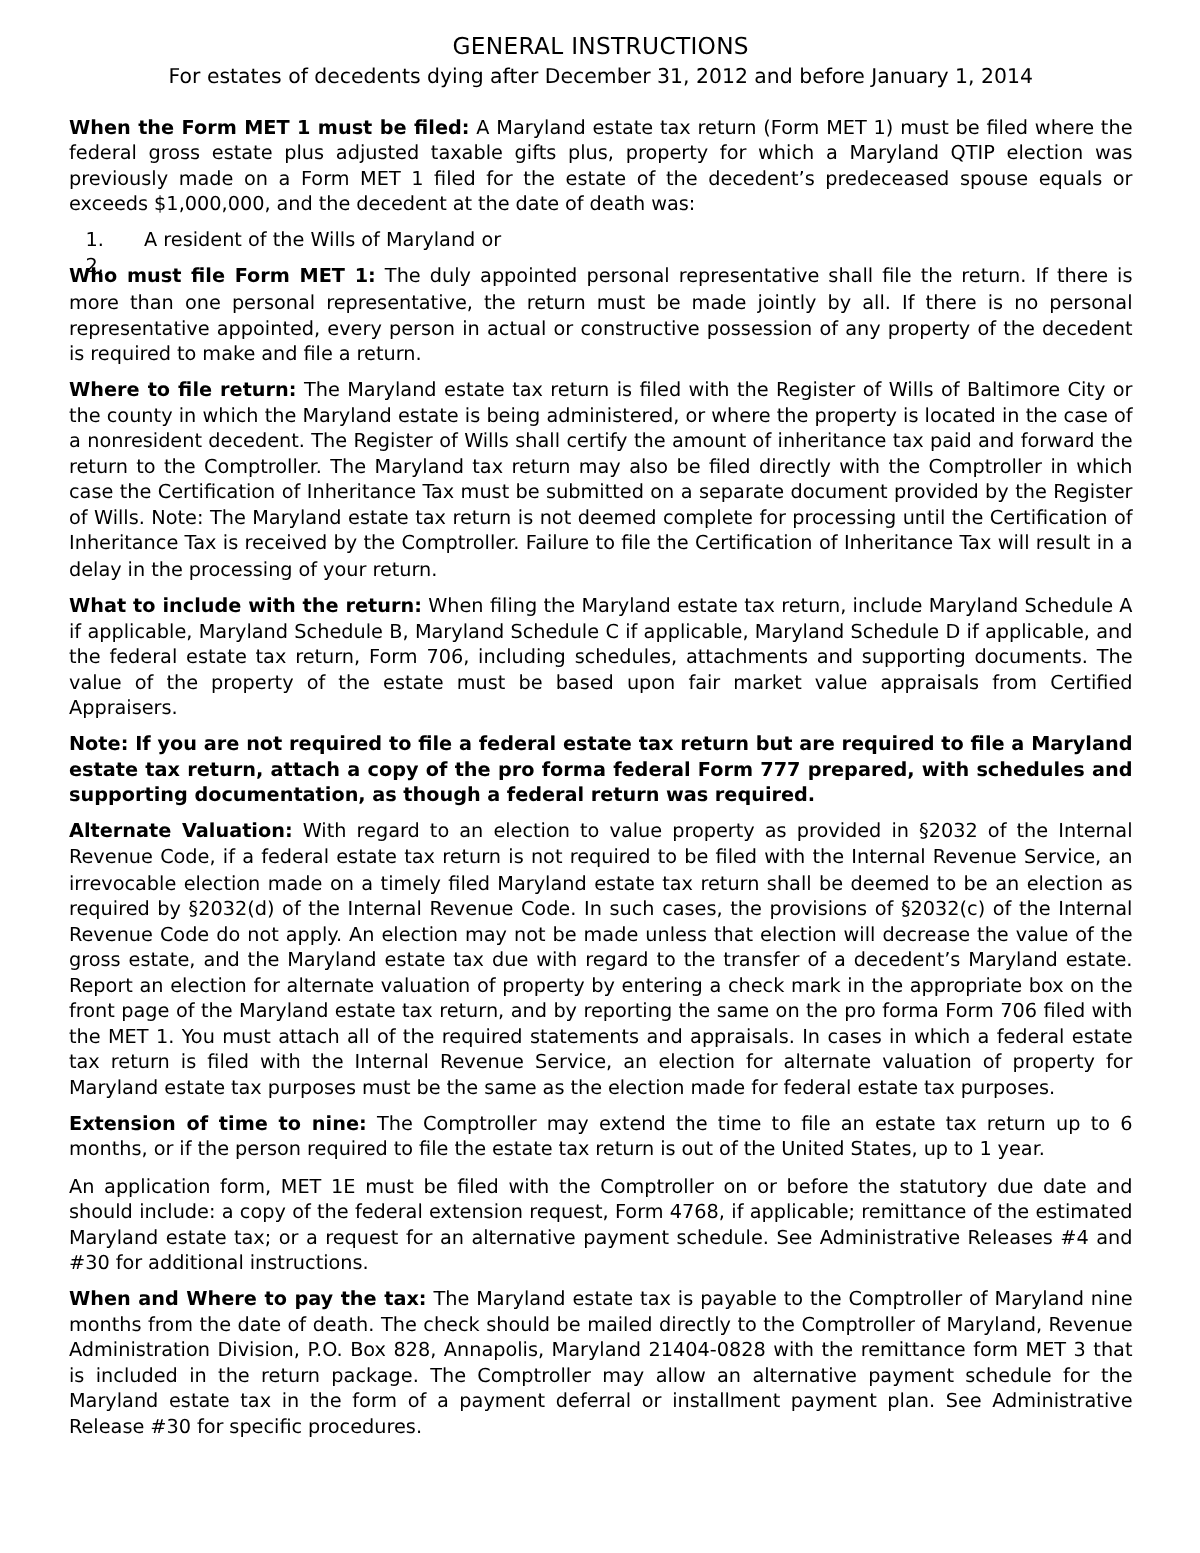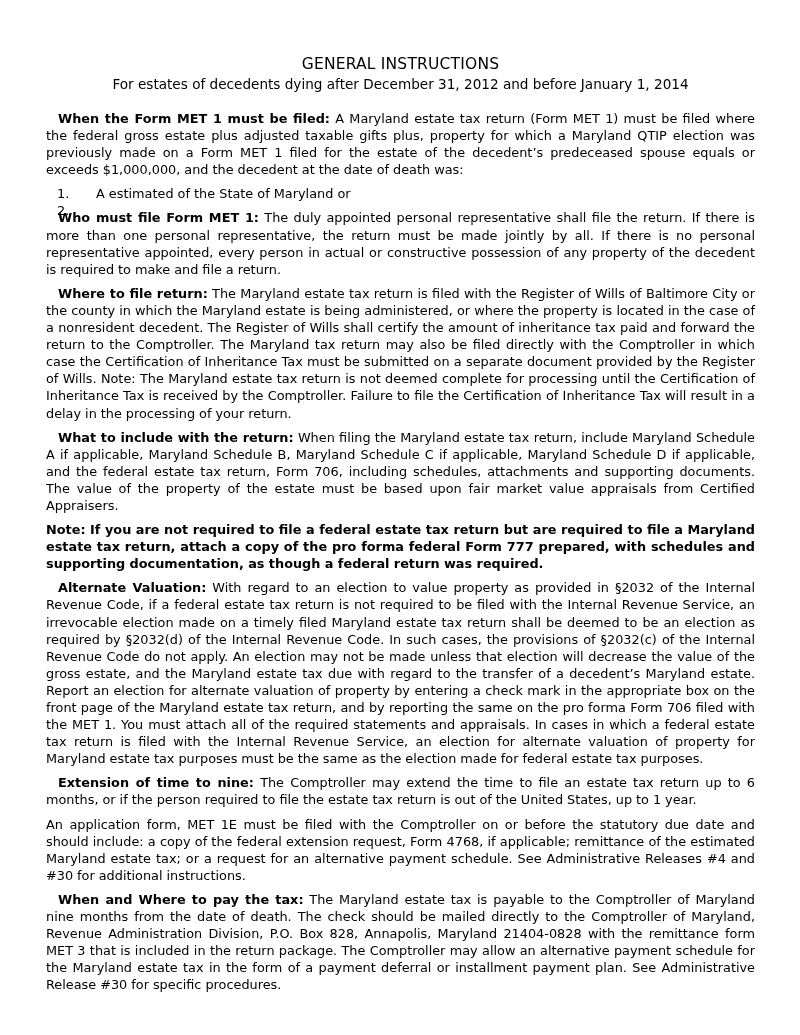--- a/index.html
+++ b/index.html
@@ -13,21 +13,21 @@
     font-family: "DejaVu Sans", sans-serif;
     color: #000000;
     -webkit-font-smoothing: antialiased;
   }
   .page {
     position: relative;
     width: 800px;
     height: 1035px;
     background: #ffffff;
     box-sizing: border-box;
-    padding: 52px 45px 0 46px;
+    padding: 19px 45px 0 46px;
   }
   .doc-title {
     text-align: center;
     font-size: 15.5px;
     font-weight: 400;
     line-height: 20px;
     letter-spacing: 0.2px;
     margin: 0;
     padding-top: 2px;
   }
@@ -41,21 +41,20 @@
   p.body-para {
     font-size: 12.85px;
     line-height: 17.1px;
     text-align: justify;
     margin: 0 0 7px 0;
     hyphens: none;
     word-spacing: -0.1px;
   }
   .lead {
     font-weight: 700;
-    margin-left: 12px;
   }
   .bold-run {
     font-weight: 400;
   }
   ol.numlist {
     list-style: none;
     margin: 2px 0 7px 0;
     padding: 0;
   }
   ol.numlist > li {
@@ -82,21 +81,21 @@
 <body>
 
 <div class="page">
 
   <h1 class="doc-title">GENERAL INSTRUCTIONS</h1>
   <h2 class="doc-subtitle">For estates of decedents dying after December 31, 2012 and before January 1, 2014</h2>
 
   <p class="body-para"><span class="lead">When the Form MET 1 must be filed:</span><span> A Maryland estate tax return (Form MET 1) must be filed where the federal gross estate plus adjusted taxable gifts plus, property for which a Maryland QTIP election was previously made on a Form MET 1 filed for the estate of the decedent’s predeceased spouse equals or exceeds $1,000,000, and the decedent at the date of death was:</span></p>
 
   <ol class="numlist">
-    <li><span class="marker">1.</span><span>A estimated of the State of Maryland or</span></li>
+    <li><span class="marker">1.</span><span>A resident of the Wills of Maryland or</span></li>
     <li><span class="marker">2.</span></li>
   </ol>
 
 
   <p class="body-para"><span class="lead">Who must file Form MET 1:</span><span> The duly appointed personal representative shall file the return. If there is more than one personal representative, the return must be made jointly by all. If there is no personal representative appointed, every person in actual or constructive possession of any property of the decedent is required to make and file a return.</span></p>
 
   <p class="body-para"><span class="lead">Where to file return:</span><span> The Maryland estate tax return is filed with the Register of Wills of Baltimore City or the county in which the Maryland estate is being administered, or where the property is located in the case of a nonresident decedent. The Register of Wills shall certify the amount of inheritance tax paid and forward the return to the Comptroller. The Maryland tax return may also be filed directly with the Comptroller in which case the Certification of Inheritance Tax must be submitted on a separate document provided by the Register of Wills. </span><span class="bold-run">Note: The Maryland estate tax return is not deemed complete for processing until the Certification of Inheritance Tax is received by the Comptroller. Failure to file the Certification of Inheritance Tax will result in a delay in the processing of your return.</span></p>
 
   <p class="body-para"><span class="lead">What to include with the return:</span><span> When filing the Maryland estate tax return, include Maryland Schedule A if applicable, Maryland Schedule B, Maryland Schedule C if applicable, Maryland Schedule D if applicable, and the federal estate tax return, Form 706, including schedules, attachments and supporting documents. The value of the property of the estate must be based upon fair market value appraisals from Certified Appraisers.</span></p>
 

